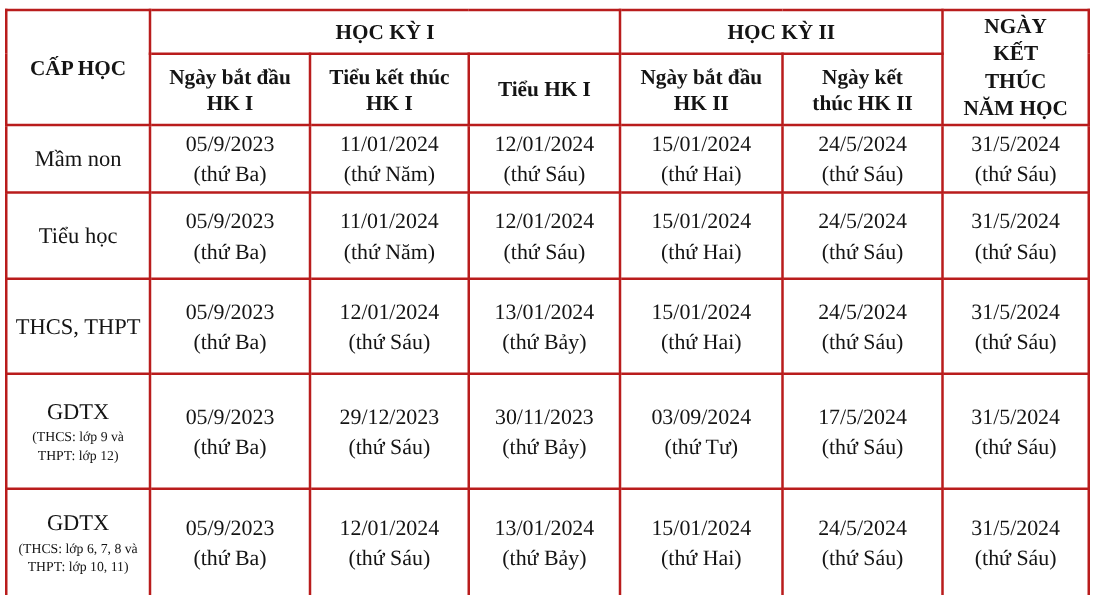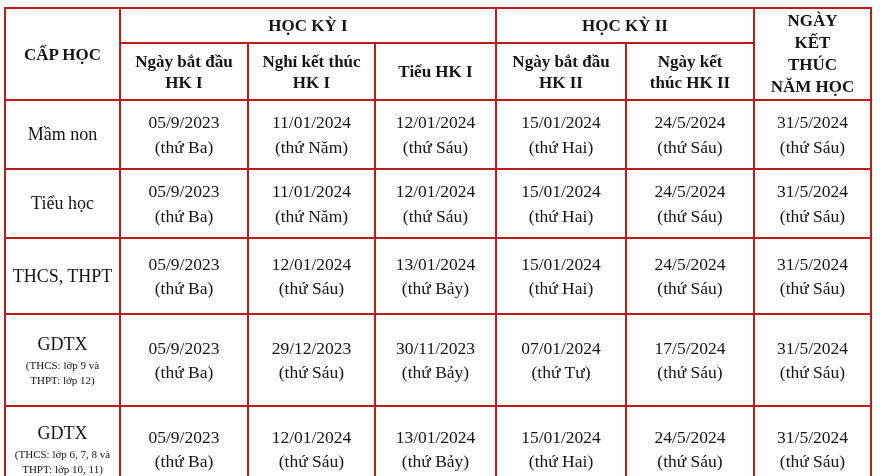--- a/index.html
+++ b/index.html
@@ -25,21 +25,21 @@
     padding: 1px 3px;
     overflow: hidden;
   }
   .schedule thead th {
     font-weight: bold;
     font-size: 17px;
     line-height: 1.25;
   }
   .schedule thead tr.hdr-top    { height: 35px; }
   .schedule thead tr.hdr-sub    { height: 57px; }
-  .schedule tbody tr:nth-child(1) { height: 69px; }
+  .schedule tbody tr:nth-child(1) { height: 54px; }
   .schedule tbody tr:nth-child(2) { height: 69px; }
   .schedule tbody tr:nth-child(3) { height: 76px; }
   .schedule tbody tr:nth-child(4) { height: 92px; }
   .schedule tbody tr:nth-child(5) { height: 86px; }
 
   th.cap-hoc { font-size: 18px; }
   .two-line { display: inline-block; max-width: 100px; }
   .year-end-lines div { line-height: 1.3; }
 
   .schedule tbody td { font-size: 17.5px; }
@@ -73,21 +73,21 @@
             <div>THÚC</div>
             <div>NĂM HỌC</div>
           </div>
         </th>
       </tr>
       <tr class="hdr-sub">
         <th>
           <span class="two-line">Ngày bắt đầu HK I</span>
         </th>
         <th>
-          <span class="two-line">Nghỉ kết thúc HK I</span>
+          <span class="two-line">Tiểu kết thúc HK I</span>
         </th>
         <th>
           <span>Tiểu HK I</span>
         </th>
         <th>
           <span class="two-line">Ngày bắt đầu HK II</span>
         </th>
         <th>
           <span class="two-line">Ngày kết thúc HK II</span>
         </th>
@@ -192,21 +192,21 @@
           </td>
           <td>
             <div>29/12/2023</div>
             <div>(thứ Sáu)</div>
           </td>
           <td>
             <div>30/11/2023</div>
             <div>(thứ Bảy)</div>
           </td>
           <td>
-            <div>07/01/2024</div>
+            <div>03/09/2024</div>
             <div>(thứ Tư)</div>
           </td>
           <td>
             <div>17/5/2024</div>
             <div>(thứ Sáu)</div>
           </td>
           <td>
             <div>31/5/2024</div>
             <div>(thứ Sáu)</div>
           </td>

